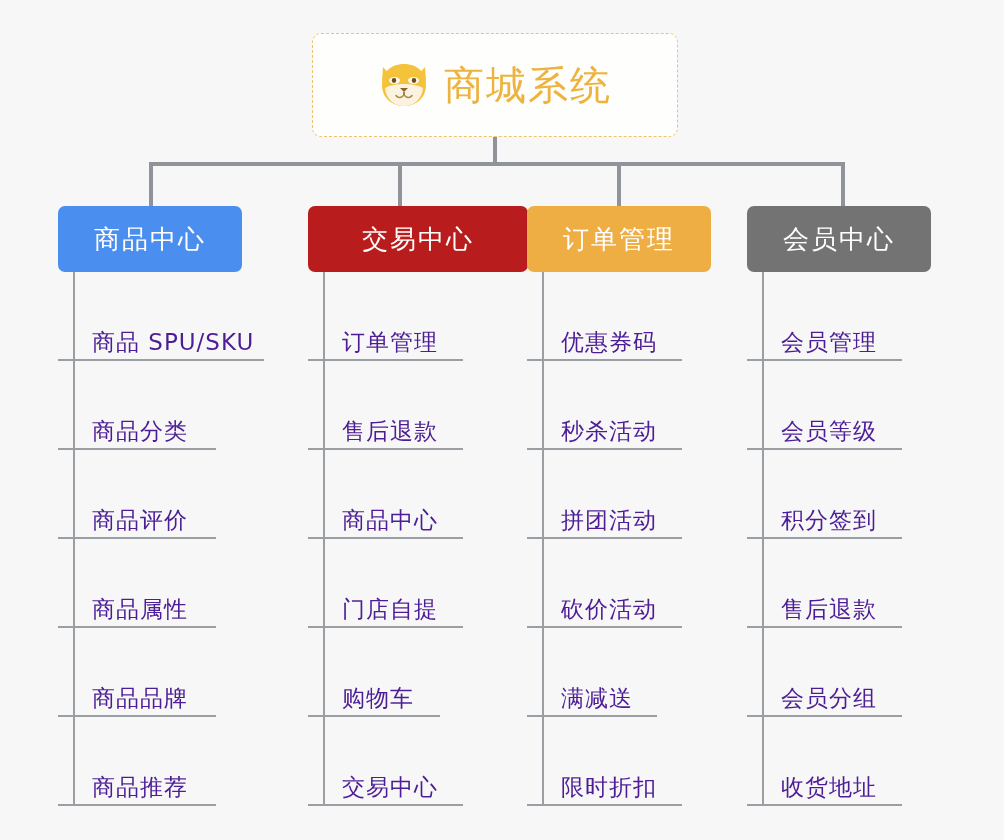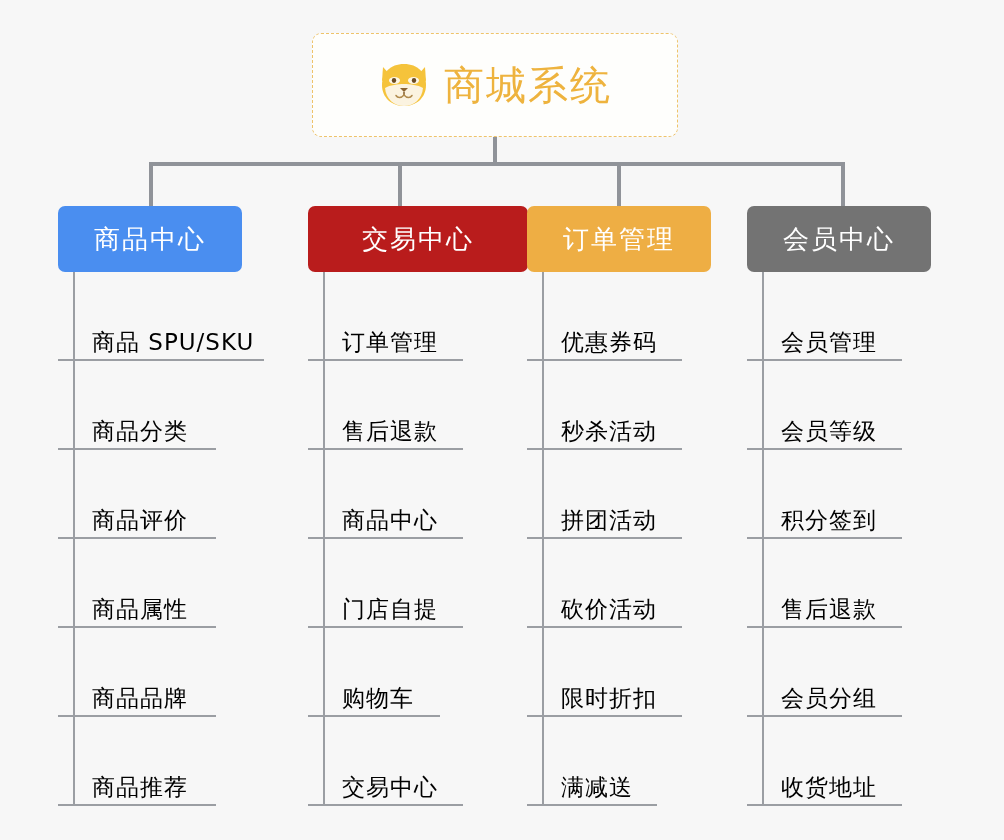--- a/index.html
+++ b/index.html
@@ -96,21 +96,21 @@
     height: 89px;
     display: flex;
     align-items: flex-end;
     justify-content: flex-start;
     border-bottom: 2px solid #9b9ea3;
     padding-left: 34px;
     padding-bottom: 4px;
   }
   .leaf-label {
     font-size: 23px;
-    color: #000000;
+    color: #4c1d95;
     line-height: 1.1;
     letter-spacing: 1px;
     white-space: nowrap;
     font-family: "DejaVu Sans", "Liberation Sans", sans-serif;
   }
 </style>
 </head>
 <body style="background: rgb(247, 247, 247);">
 
 <div id="canvas">
@@ -207,25 +207,25 @@
       </div>
       <div class="leaf" style="width: 155px; border-bottom-color: rgb(155, 158, 163);">
         <span class="leaf-label">秒杀活动</span>
       </div>
       <div class="leaf" style="width: 155px; border-bottom-color: rgb(155, 158, 163);">
         <span class="leaf-label">拼团活动</span>
       </div>
       <div class="leaf" style="width: 155px; border-bottom-color: rgb(155, 158, 163);">
         <span class="leaf-label">砍价活动</span>
       </div>
-      <div class="leaf" style="width: 155px; border-bottom-color: rgb(155, 158, 163);">
-        <span class="leaf-label">限时折扣</span>
-      </div>
       <div class="leaf" style="width: 130px; border-bottom-color: rgb(155, 158, 163);">
         <span class="leaf-label">满减送</span>
+      </div>
+      <div class="leaf" style="width: 155px; border-bottom-color: rgb(155, 158, 163);">
+        <span class="leaf-label">限时折扣</span>
       </div>
     </div>
   </div>
 
   <div class="column" id="col-3" style="left: 747px; width: 184px;">
     <div class="cat-box" style="background: #737373; width: 184px;">
       <span>会员中心</span>
     </div>
     <div class="trunk" style="left: 15px; top: 66px; height: 534px; background: rgb(155, 158, 163);"></div>
     <div class="leaf-list">

